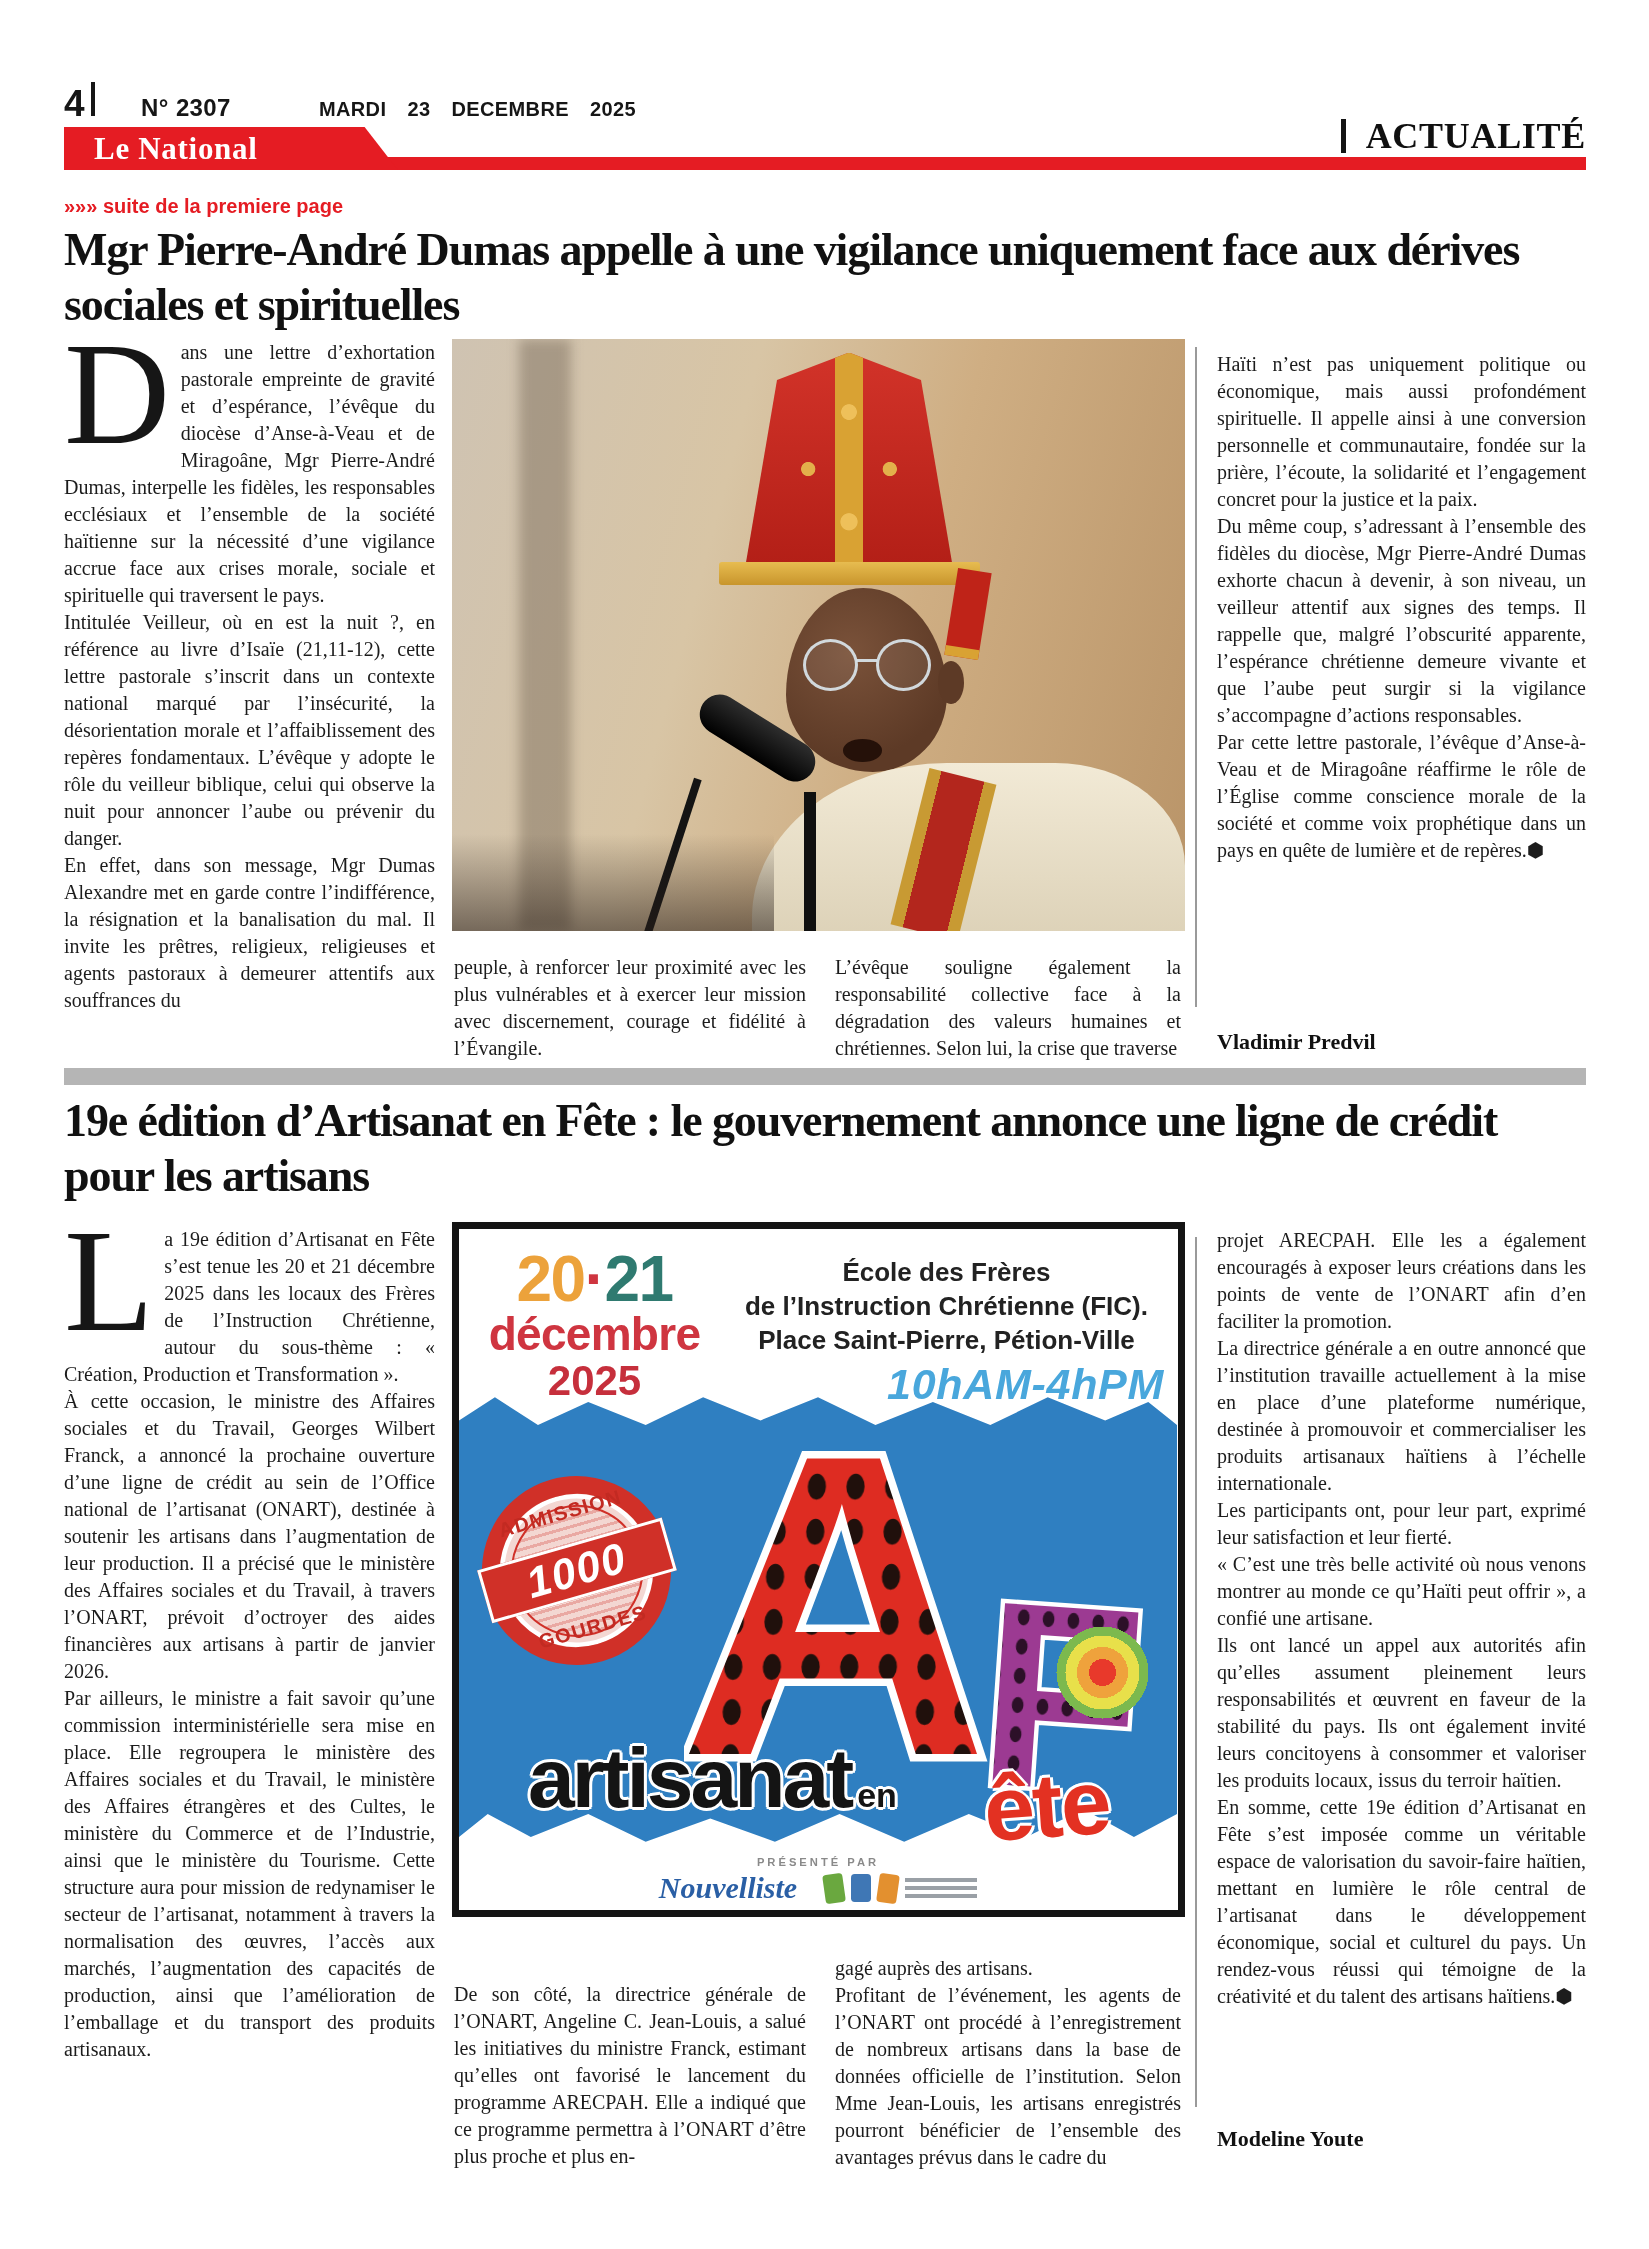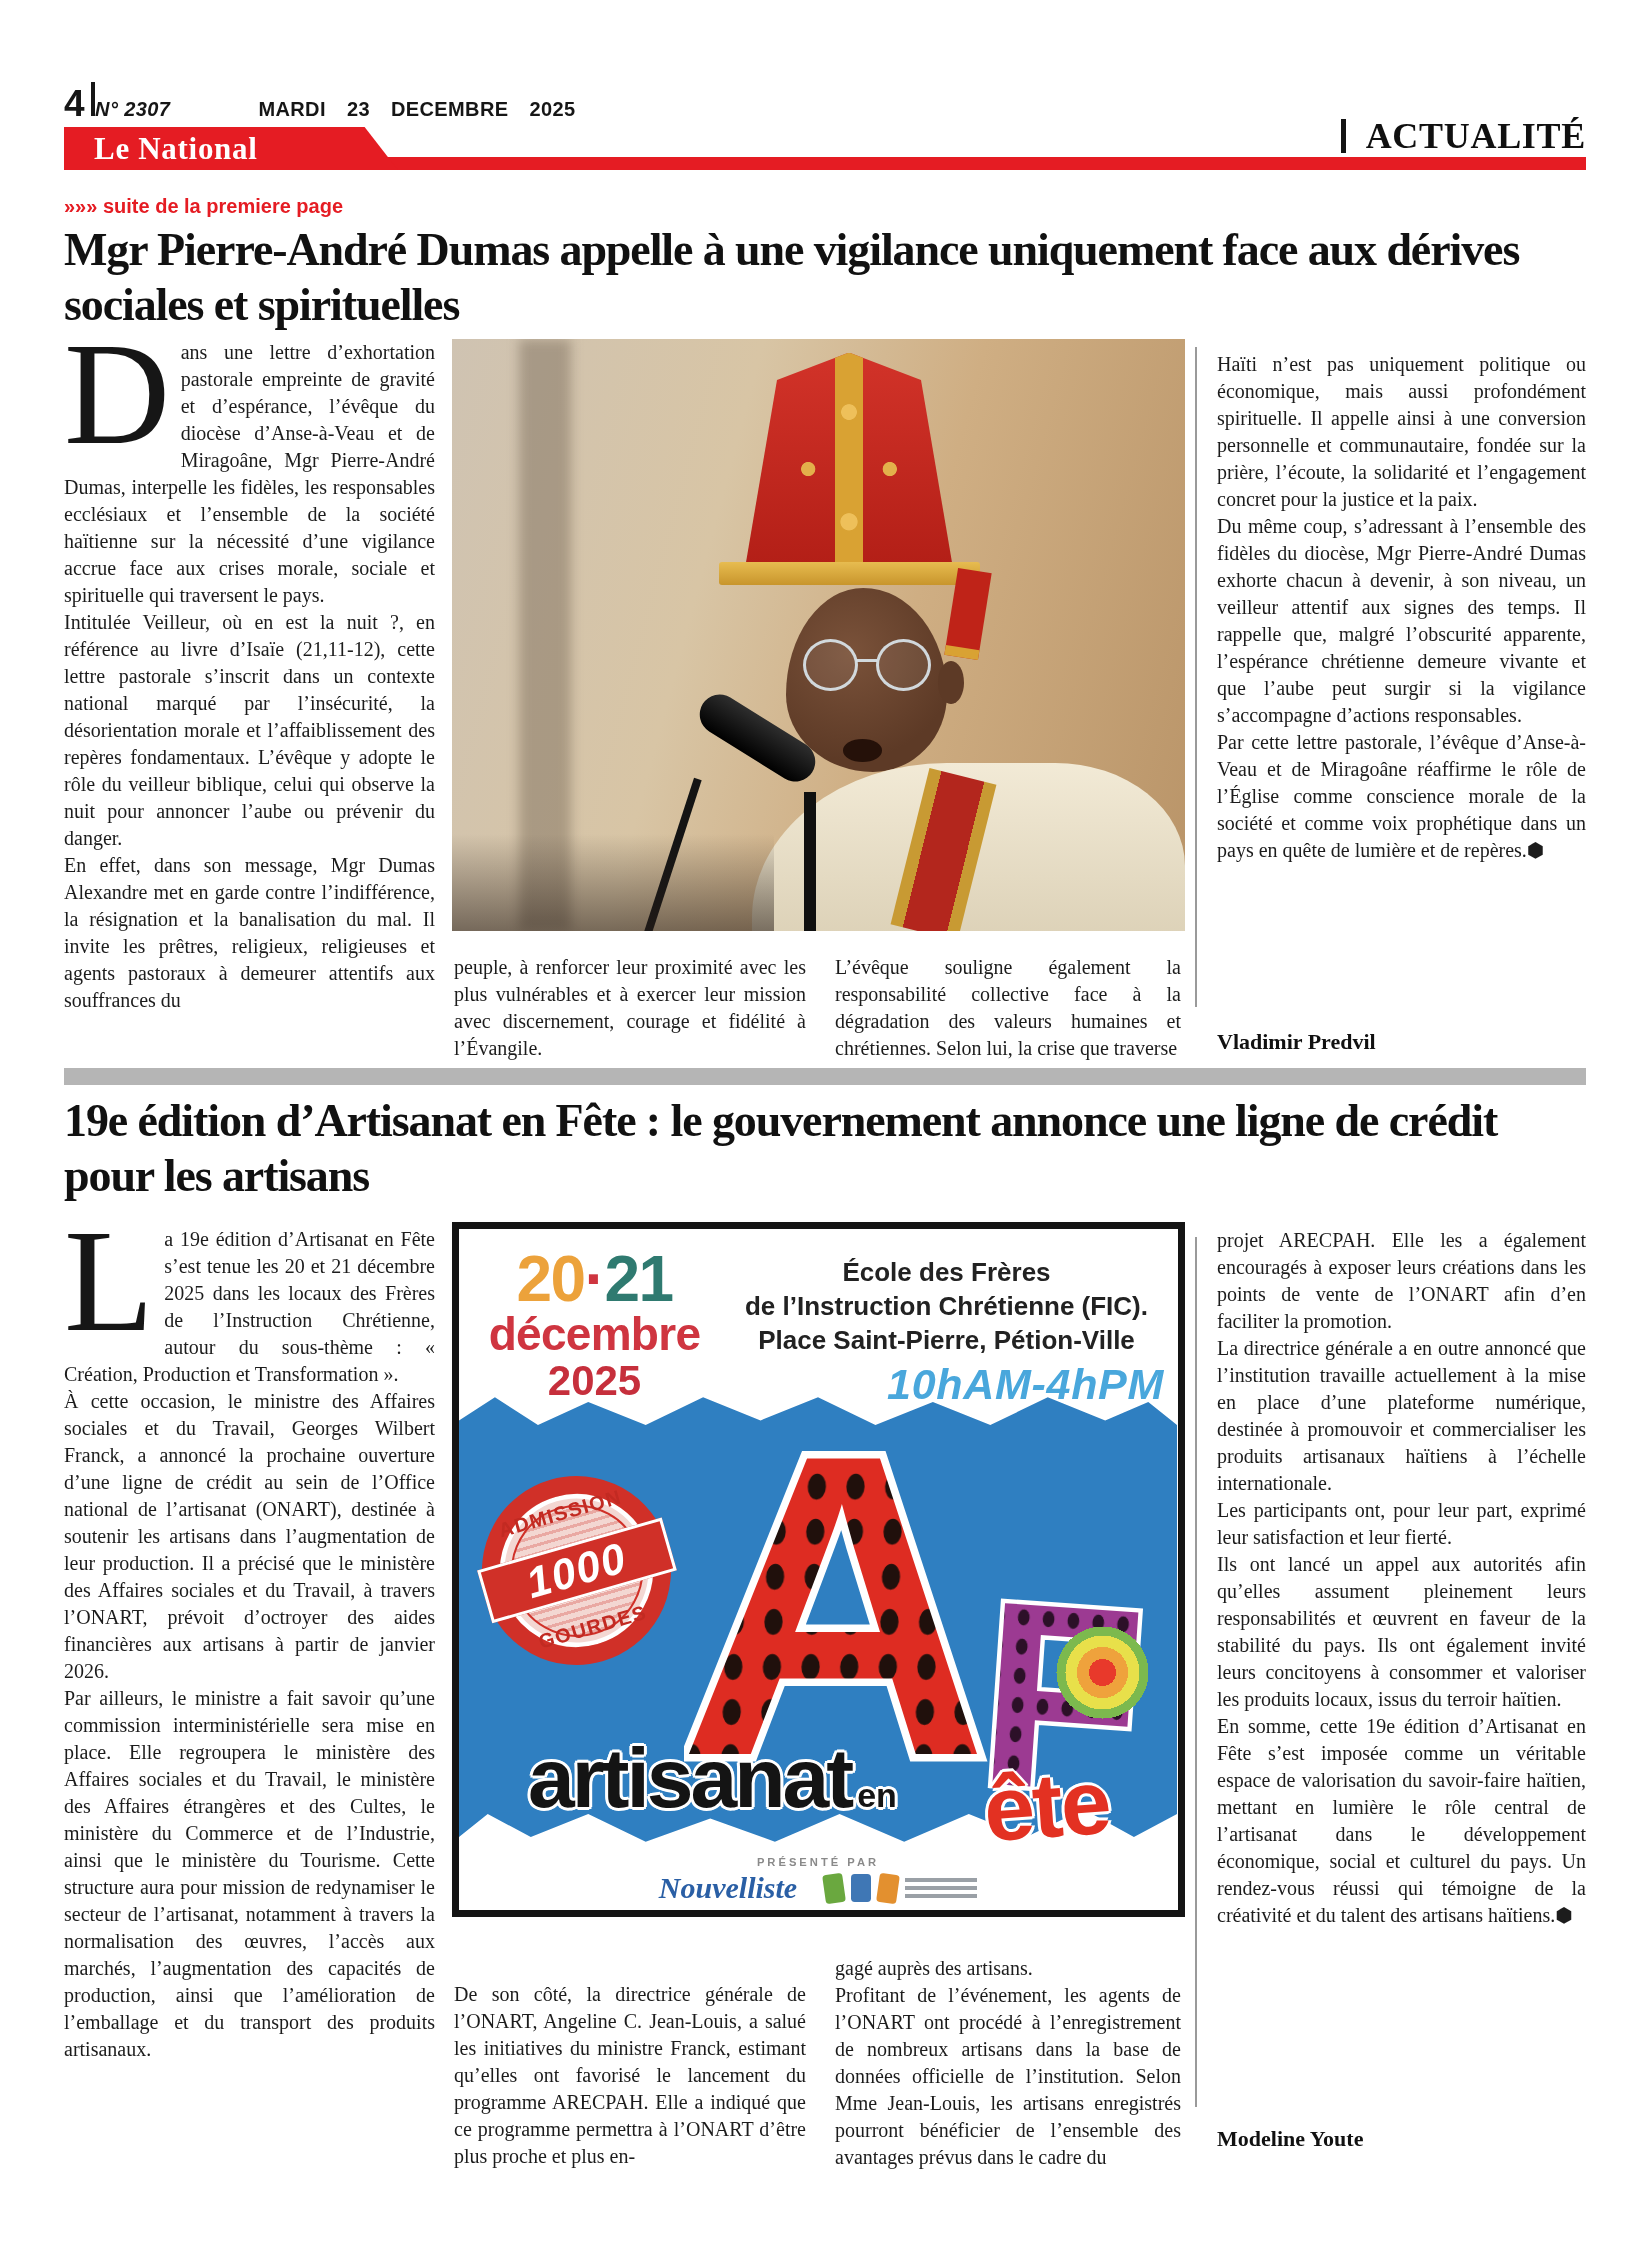--- a/index.html
+++ b/index.html
@@ -4,21 +4,21 @@
 <style>
   * { margin:0; padding:0; box-sizing:border-box; }
   html,body { width:1650px; height:2250px; background:#ffffff; overflow:hidden; }
   body { font-family:"Liberation Serif", serif; color:#1b1b1b; position:relative; }
 
   
   .masthead-row { position:absolute; left:64px; top:66px; display:flex; align-items:baseline;
     font-family:"Liberation Sans", sans-serif; font-weight:bold; color:#161616; }
   .page-num { font-size:37px; letter-spacing:-0.7px; }
   .page-num-bar { display:inline-block; width:3.7px; height:34px; background:#161616; margin:0 0 -6px 7.5px; }
-  .issue-no { font-size:20px; letter-spacing:0.4px;font-style:italic; }
+  .issue-no { font-size:24px; margin-left:46px; letter-spacing:0.4px; }
   .edition-date { font-size:20px; margin-left:88px; word-spacing:15px; letter-spacing:0.4px;margin-top:32px; }
 
   
   .banner { position:absolute; left:64px; top:127px; width:1522px; height:43px; }
   .banner-strip { position:absolute; left:0; right:0; bottom:0; height:12.7px; background:#e51c23; }
   .brand-box { position:absolute; left:0; top:0; width:334px; height:43px; background:#e51c23;
     clip-path:polygon(0 0, 90% 0, 100% 100%, 0 100%); display:flex; align-items:center; }
   .brand-box span { color:#ffffff; font-size:31px; font-weight:bold; font-family:"Liberation Serif", serif;
     padding-left:30px; letter-spacing:0.7px; }
   .section-head { position:absolute; right:0; top:-12px; display:flex; align-items:center; gap:19.5px;text-align:center; }
@@ -307,19 +307,20 @@
     <p>gagé auprès des artisans.</p>
     <p>Profitant de l’événement, les agents de l’ONART ont procédé à l’enregistrement de nombreux artisans dans la base de données officielle de l’institution. Selon Mme Jean-Louis, les artisans enregistrés pourront bénéficier de l’ensemble des avantages prévus dans le cadre du</p>
   </div>
 
   <div class="vrule" style="left:1131px; top:15px; height:870px;"></div>
 
   <div class="col" style="left:1153px; top:5.2px; width:369px;">
     <p>projet ARECPAH. Elle les a également encouragés à exposer leurs créations dans les points de vente de l’ONART afin d’en faciliter la promotion.</p>
     <p>La directrice générale a en outre annoncé que l’institution travaille actuellement à la mise en place d’une plateforme numérique, destinée à promouvoir et commercialiser les produits artisanaux haïtiens à l’échelle internationale.</p>
     <p>Les participants ont, pour leur part, exprimé leur satisfaction et leur fierté.</p>
+    <p>« C’est une très belle activité où nous venons montrer au monde ce qu’Haïti peut offrir », a confié une artisane.</p>
     <p>Ils ont lancé un appel aux autorités afin qu’elles assument pleinement leurs responsabilités et œuvrent en faveur de la stabilité du pays. Ils ont également invité leurs concitoyens à consommer et valoriser les produits locaux, issus du terroir haïtien.</p>
     <p>En somme, cette 19e édition d’Artisanat en Fête s’est imposée comme un véritable espace de valorisation du savoir-faire haïtien, mettant en lumière le rôle central de l’artisanat dans le développement économique, social et culturel du pays. Un rendez-vous réussi qui témoigne de la créativité et du talent des artisans haïtiens.⬢</p>
   </div>
 
   <div class="byline" style="left:1153px; top:904px;">Modeline Youte</div>
 </div>
 
 
 </body></html>

